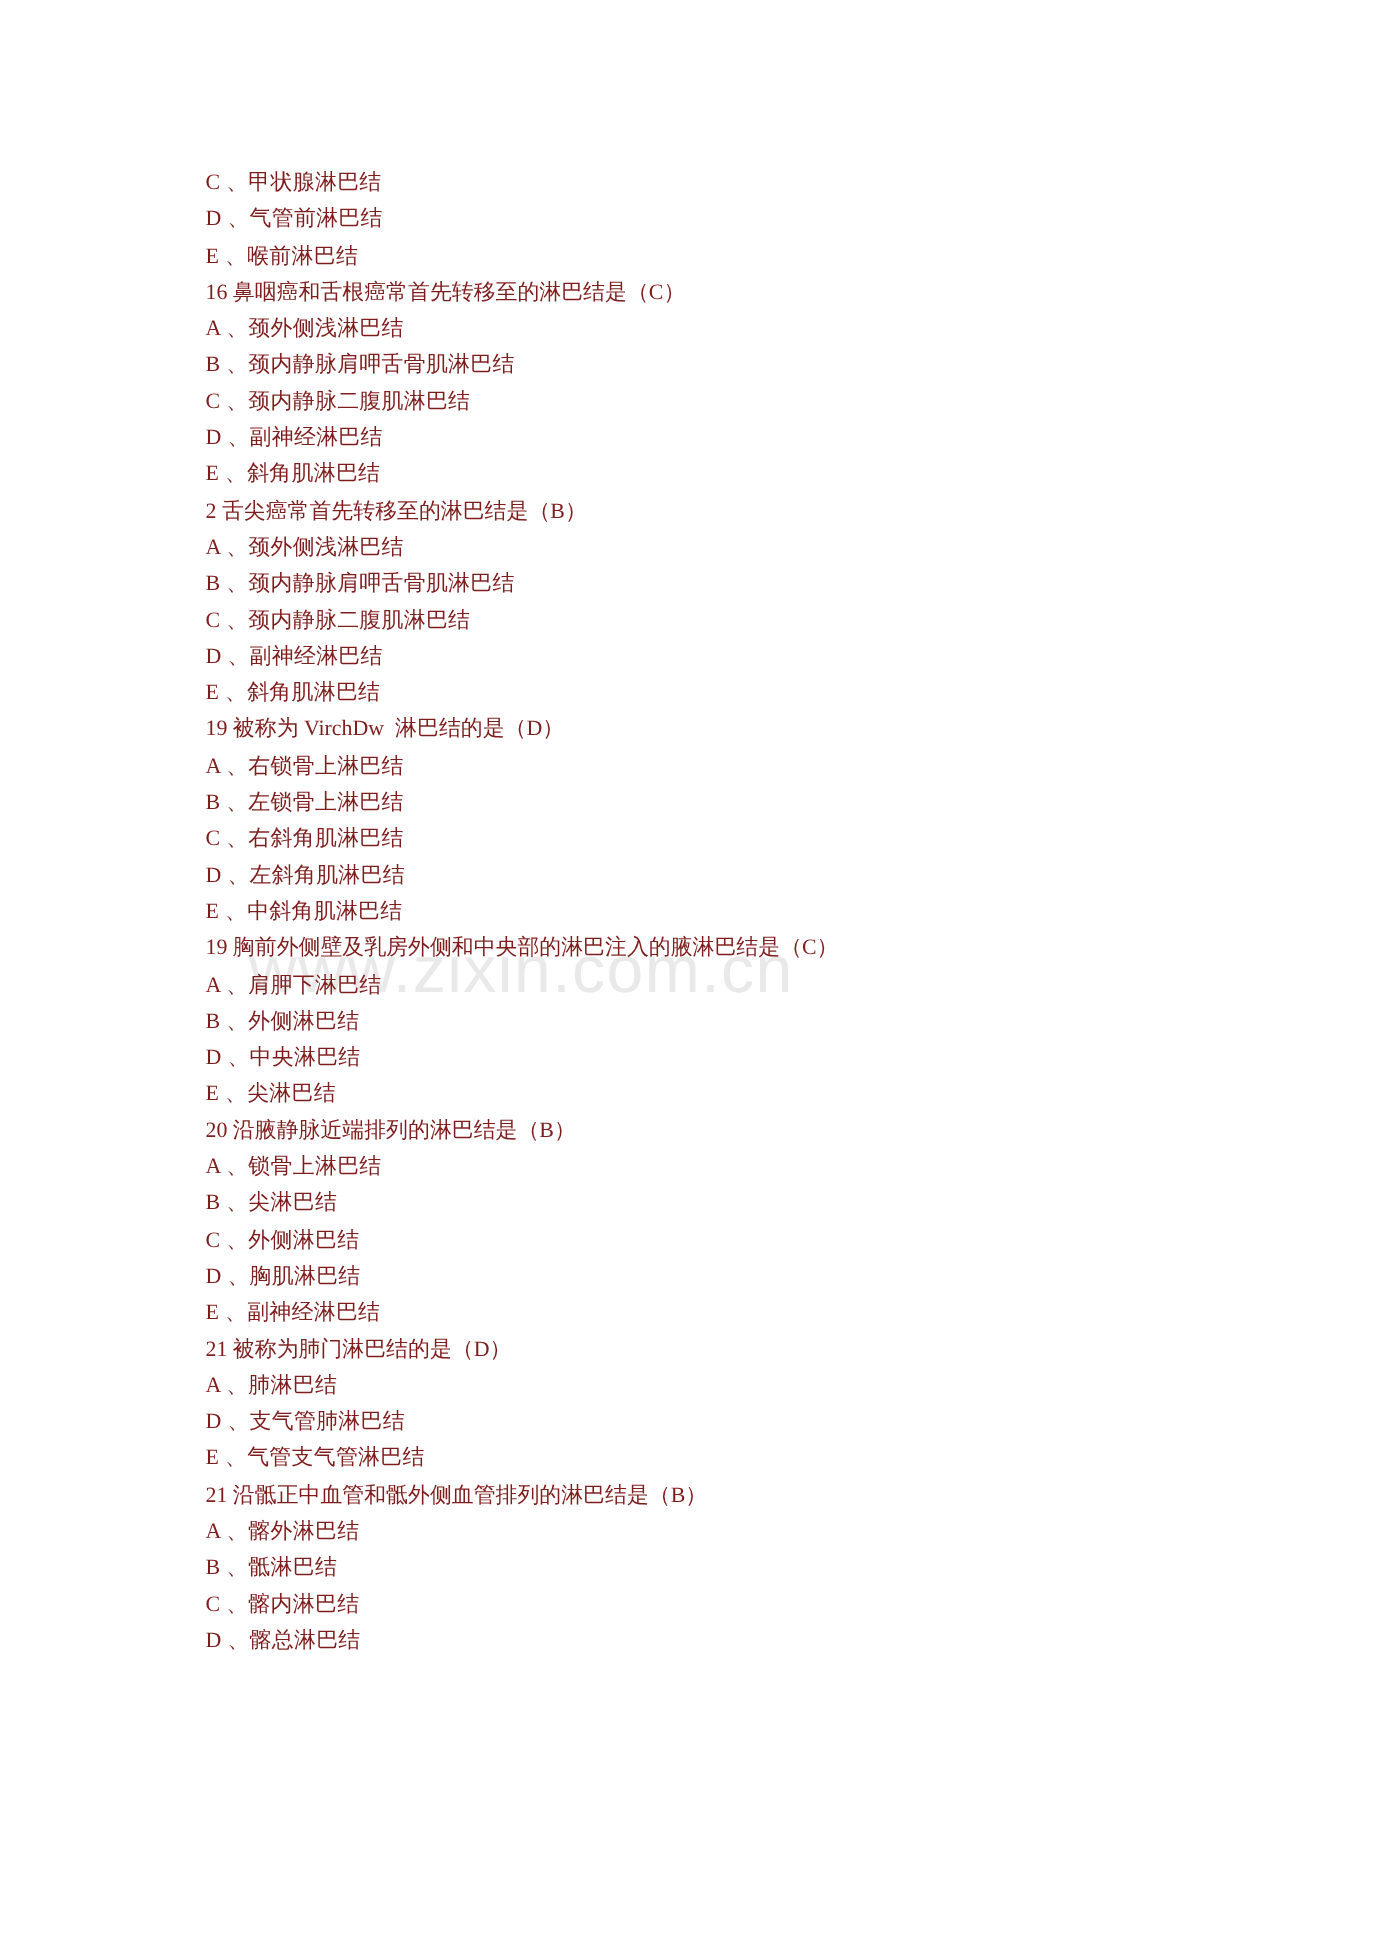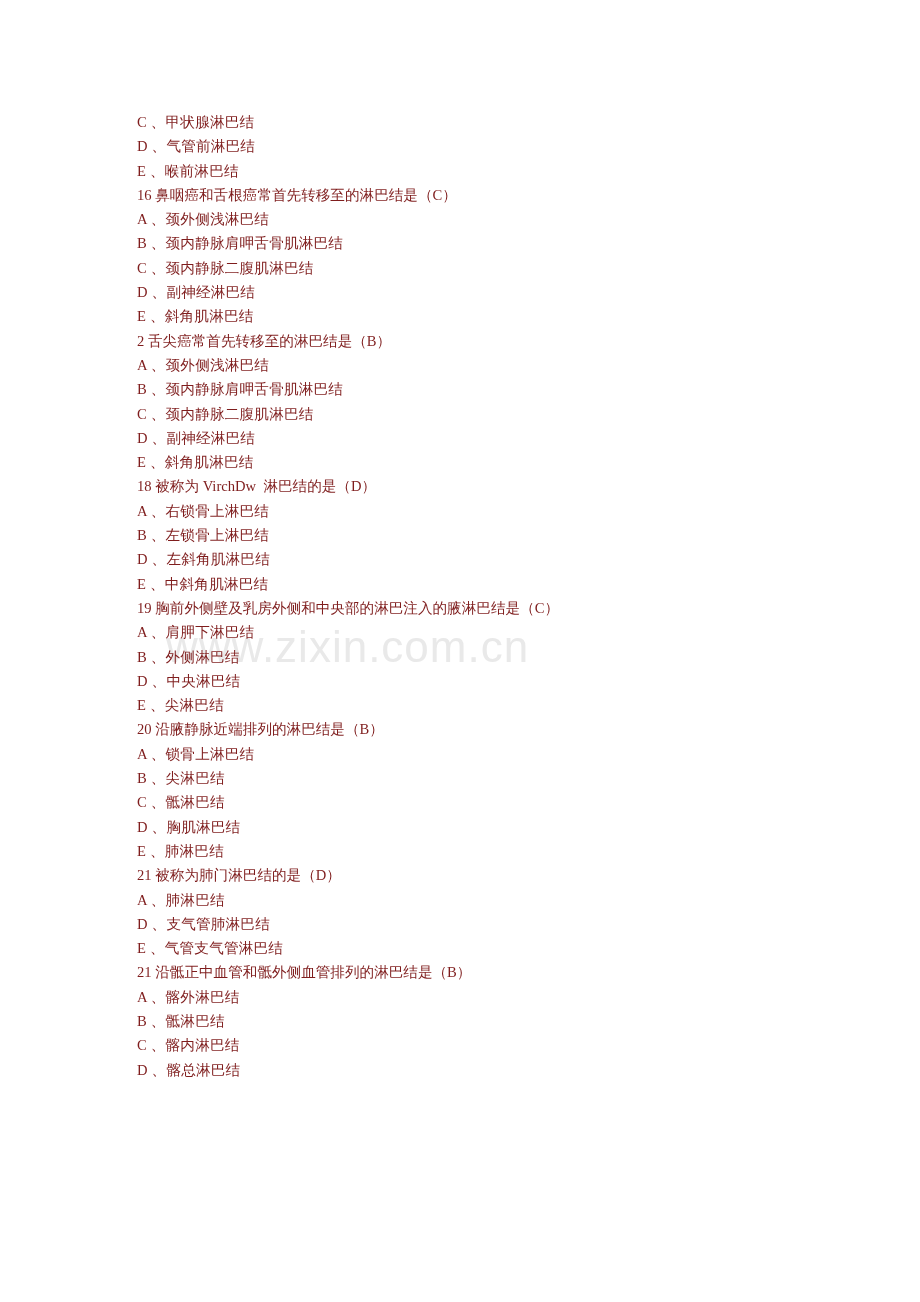--- a/index.html
+++ b/index.html
@@ -70,36 +70,37 @@
     <div class="line option">B 、颈内静脉肩呷舌骨肌淋巴结</div>
     <div class="line option">C 、颈内静脉二腹肌淋巴结</div>
     <div class="line option">D 、副神经淋巴结</div>
     <div class="line option">E 、斜角肌淋巴结</div>
     <div class="line question">2 舌尖癌常首先转移至的淋巴结是（B）</div>
     <div class="line option">A 、颈外侧浅淋巴结</div>
     <div class="line option">B 、颈内静脉肩呷舌骨肌淋巴结</div>
     <div class="line option">C 、颈内静脉二腹肌淋巴结</div>
     <div class="line option">D 、副神经淋巴结</div>
     <div class="line option">E 、斜角肌淋巴结</div>
-    <div class="line question">18 被称为 VirchDw  淋巴结的是（D）</div>
+    <div class="line question">19 被称为 VirchDw  淋巴结的是（D）</div>
     <div class="line option">A 、右锁骨上淋巴结</div>
     <div class="line option">B 、左锁骨上淋巴结</div>
+    <div class="line option">C 、右斜角肌淋巴结</div>
     <div class="line option">D 、左斜角肌淋巴结</div>
     <div class="line option">E 、中斜角肌淋巴结</div>
     <div class="line question">19 胸前外侧壁及乳房外侧和中央部的淋巴注入的腋淋巴结是（C）</div>
     <div class="line option">A 、肩胛下淋巴结</div>
     <div class="line option">B 、外侧淋巴结</div>
     <div class="line option">D 、中央淋巴结</div>
     <div class="line option">E 、尖淋巴结</div>
     <div class="line question">20 沿腋静脉近端排列的淋巴结是（B）</div>
     <div class="line option">A 、锁骨上淋巴结</div>
     <div class="line option">B 、尖淋巴结</div>
-    <div class="line option">C 、骶淋巴结</div>
+    <div class="line option">C 、外侧淋巴结</div>
     <div class="line option">D 、胸肌淋巴结</div>
-    <div class="line option">E 、肺淋巴结</div>
+    <div class="line option">E 、副神经淋巴结</div>
     <div class="line question">21 被称为肺门淋巴结的是（D）</div>
     <div class="line option">A 、肺淋巴结</div>
     <div class="line option">D 、支气管肺淋巴结</div>
     <div class="line option">E 、气管支气管淋巴结</div>
     <div class="line question">21 沿骶正中血管和骶外侧血管排列的淋巴结是（B）</div>
     <div class="line option">A 、髂外淋巴结</div>
     <div class="line option">B 、骶淋巴结</div>
     <div class="line option">C 、髂内淋巴结</div>
     <div class="line option">D 、髂总淋巴结</div>
   </div>

